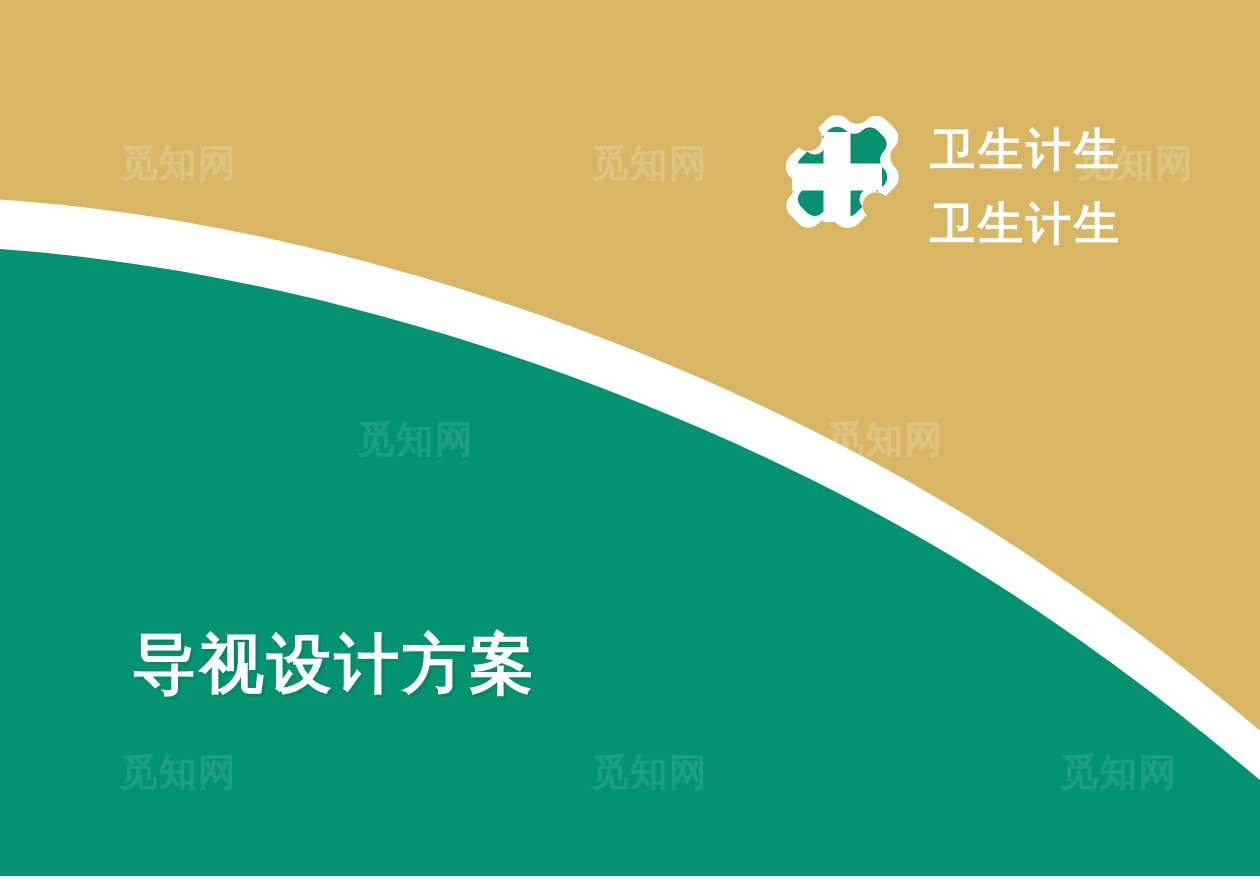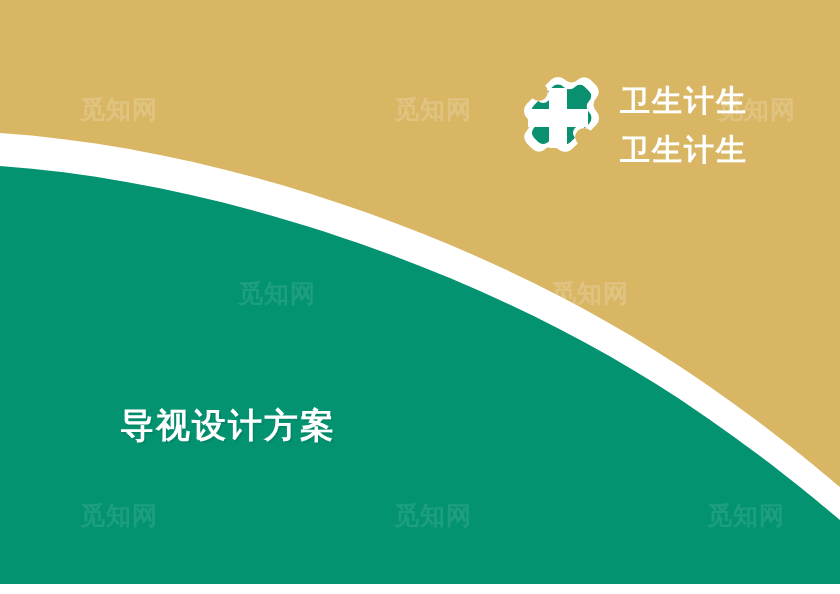--- a/index.html
+++ b/index.html
@@ -72,29 +72,28 @@
     line-height: 1.17;
     letter-spacing: 2px;
     white-space: nowrap;
     margin-top: 12px;
   }
 
   
   #cover-title {
     position: absolute;
     left: 88px;
-    top: 407px;
+    top: 420px;
     color: #ffffff;
-    font-size: 34px;
+    font-size: 43px;
     font-weight: 700;
     letter-spacing: 2px;
     line-height: 1.08;
     white-space: nowrap;
     text-shadow: 2px 2px 0 rgba(0, 0, 0, 0.07);
-    margin-left: 32px;
   }
 </style>
 </head>
 <body>
 
 <div id="cover">
 
   <svg id="bg-svg" viewBox="0 0 840 594" preserveAspectRatio="none">
     <rect x="0" y="0" width="840" height="594" fill="#d9b664"></rect>
     <path d="M0,133 C250,150 520,255 700,380 C770,428 810,462 840,487 L840,594 L0,594 Z" fill="#ffffff"></path>

